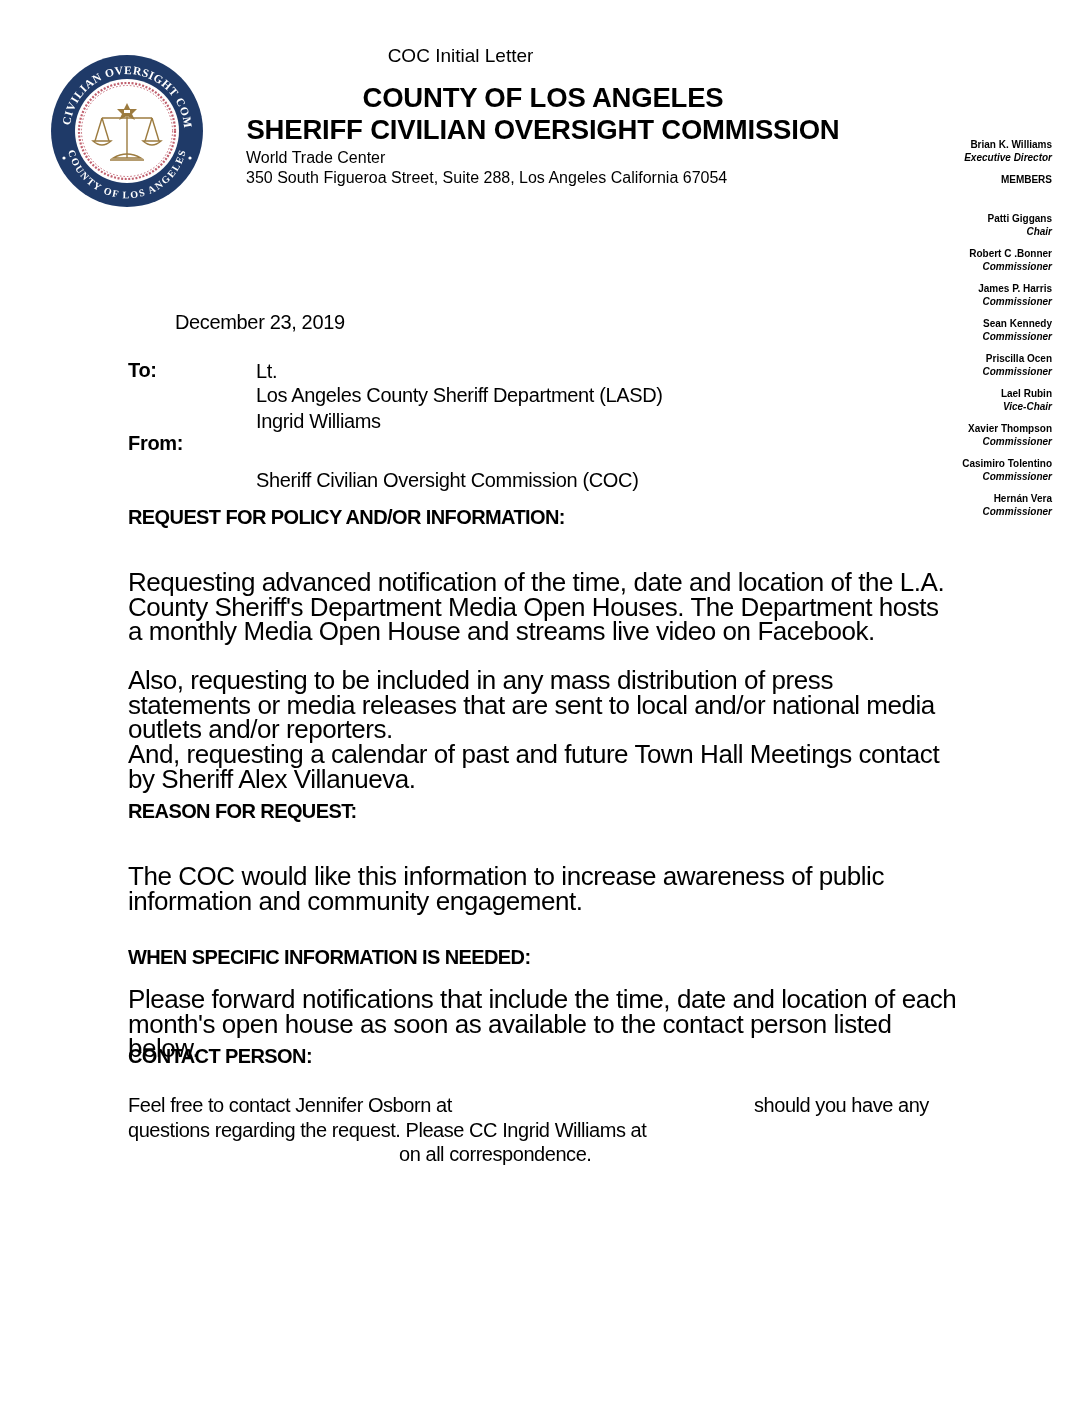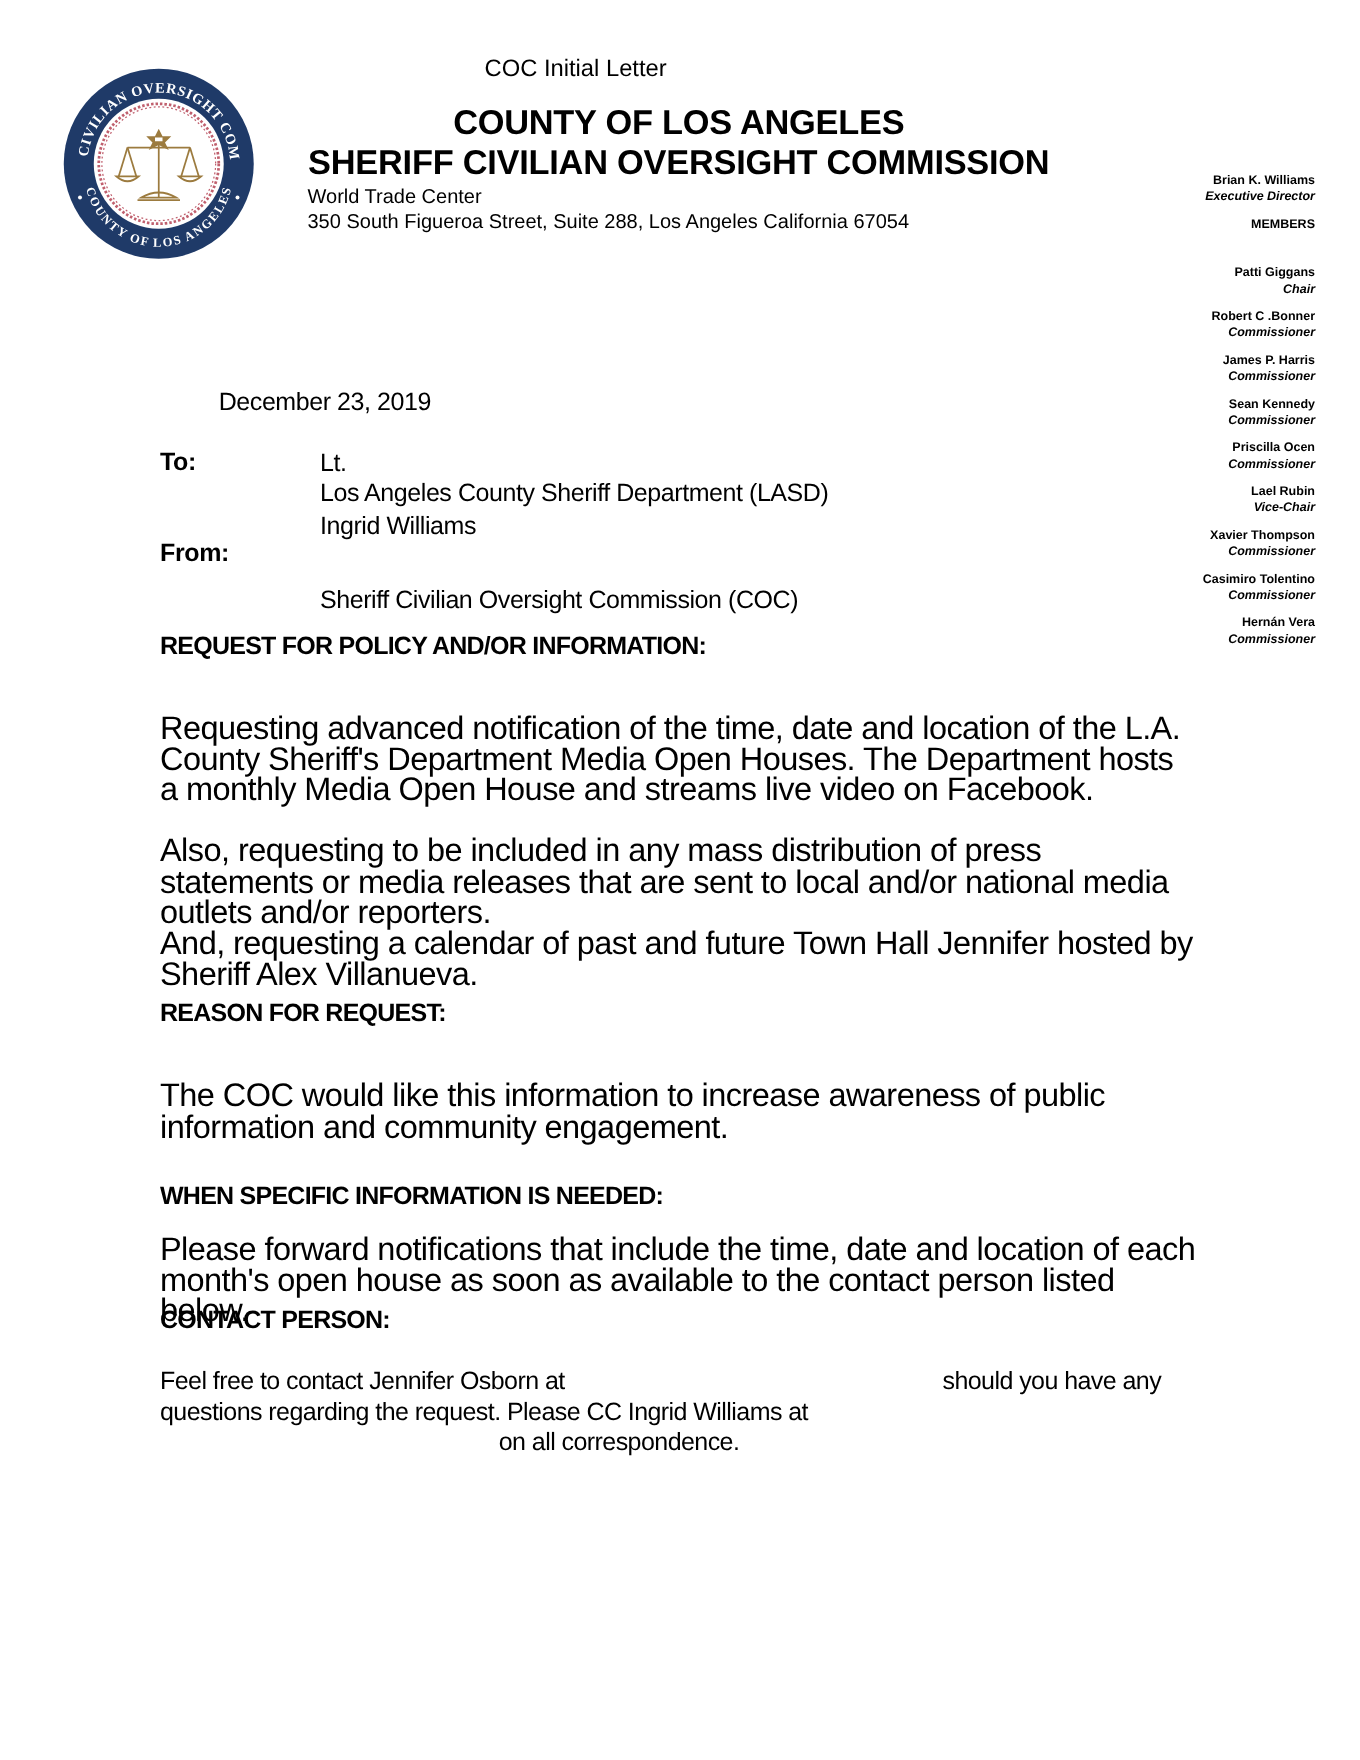--- a/index.html
+++ b/index.html
@@ -203,21 +203,21 @@
 <div class="addr-val" style="top:359px;">Lt.</div>
 <div class="addr-val" style="top:383px;">Los Angeles County Sheriff Department (LASD)</div>
 
 <div class="addr-label" style="top:432px;">From:</div>
 <div class="addr-val" style="top:409px;">Ingrid Williams</div>
 <div class="addr-val" style="top:468px;">Sheriff Civilian Oversight Commission (COC)</div>
 
 <div class="heading" style="top:506px;">REQUEST FOR POLICY AND/OR INFORMATION:</div>
 <p class="para" style="top:554px;">Requesting advanced notification of the time, date and location of the L.A. County Sheriff's Department Media Open Houses. The Department hosts a monthly Media Open House and streams live video on Facebook.</p>
 <p class="para" style="top:652px;">Also, requesting to be included in any mass distribution of press statements or media releases that are sent to local and/or national media outlets and/or reporters.</p>
-<p class="para" style="top:726px;">And, requesting a calendar of past and future Town Hall Jennifer hosted by Sheriff Alex Villanueva.</p>
+<p class="para" style="top:726px;">And, requesting a calendar of past and future Town Hall Meetings contact by Sheriff Alex Villanueva.</p>
 
 <div class="heading" style="top:800px;">REASON FOR REQUEST:</div>
 <p class="para" style="top:848px;">The COC would like this information to increase awareness of public information and community engagement.</p>
 
 <div class="heading" style="top:922px;margin-top:24px;">WHEN SPECIFIC INFORMATION IS NEEDED:</div>
 <p class="para" style="top:971px;">Please forward notifications that include the time, date and location of each month's open house as soon as available to the contact person listed below.</p>
 
 <div class="heading" style="top:1045px;">CONTACT PERSON:</div>
 <div class="contact-line" style="left:128px; top:1094px;">Feel free to contact Jennifer Osborn at</div>
 <div class="contact-line" style="left:754px; top:1094px;">should you have any</div>

